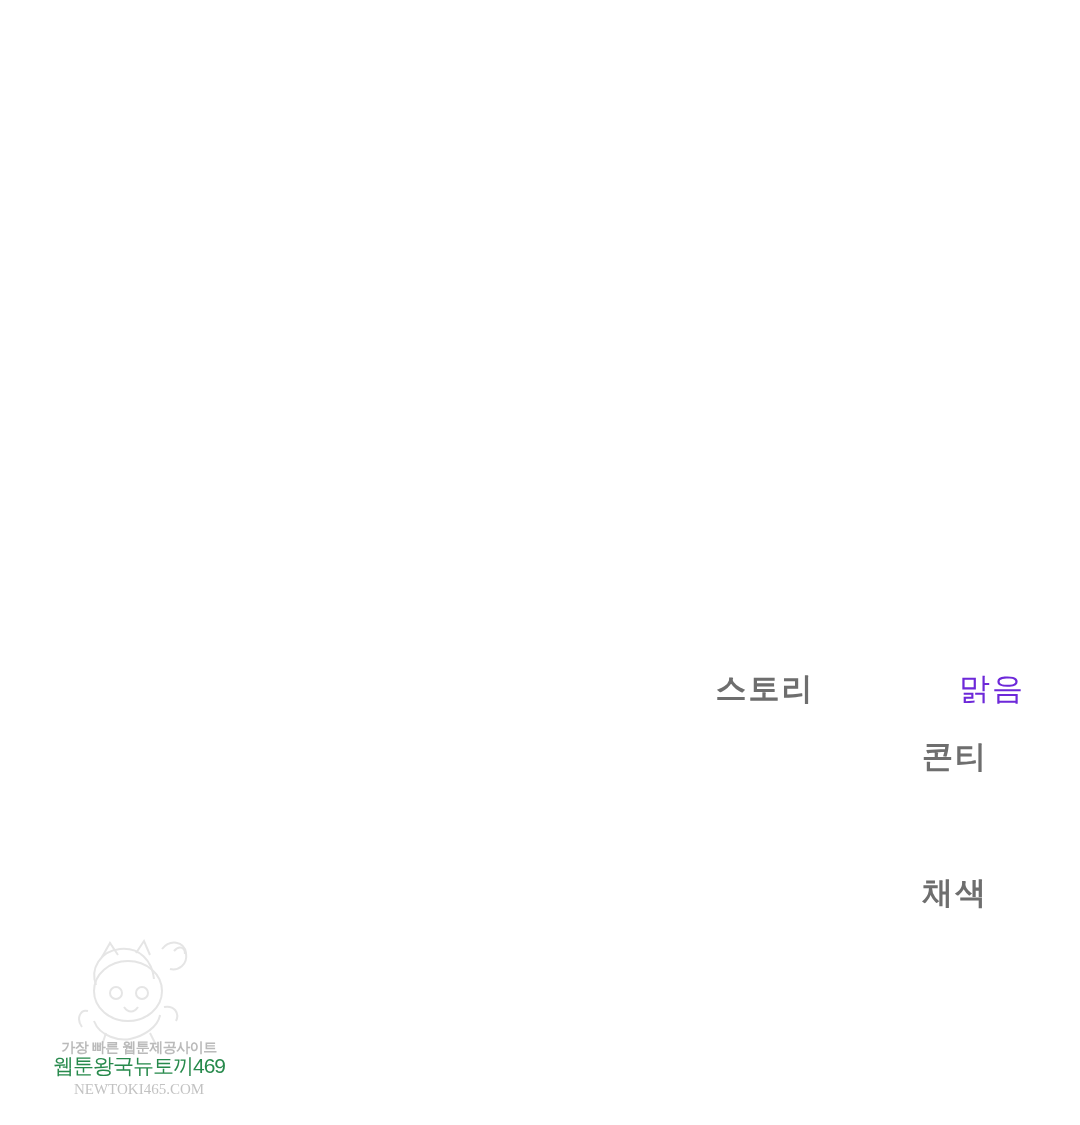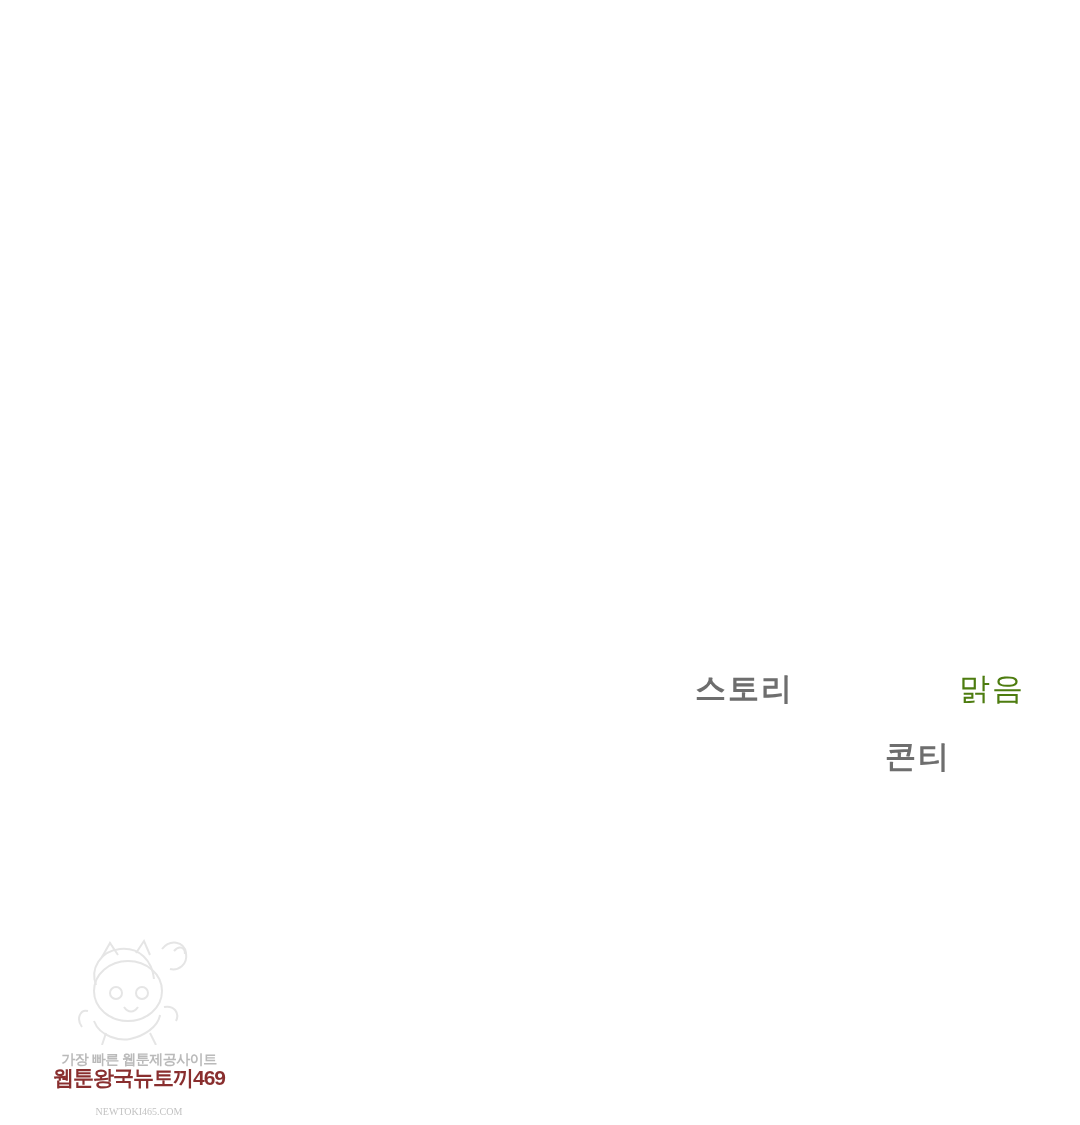--- a/index.html
+++ b/index.html
@@ -35,28 +35,28 @@
     display: flex;
     align-items: baseline;
     justify-content: flex-end;
     height: 68px;
   }
   .credit-role {
     font-size: 31px;
     font-weight: bold;
     color: #6e6e6e;
     letter-spacing: 2px;
-    text-align: left;
+    text-align: center;
     width: 140px;
     white-space: nowrap;
   }
   .credit-name {
     font-size: 31px;
     font-weight: normal;
-    color: #4d7c0f;
+    color: #6d28d9;
     letter-spacing: 2px;
     text-align: right;
     width: 150px;
     white-space: nowrap;
     margin-left: 40px;
   }
 
   
   .watermark {
     position: absolute;
@@ -70,48 +70,48 @@
     position: absolute;
     left: 22px;
     top: 0px;
     width: 145px;
     height: 110px;
     opacity: 0.28;
   }
   .wm-text {
     position: absolute;
     left: 0px;
-    top: 117px;
+    top: 105px;
     width: 190px;
     text-align: center;
     line-height: 1.02;
     color: #b9b9b9;
   }
   .wm-line1 {
     font-size: 14px;
     font-weight: bold;
     letter-spacing: -0.5px;
     color: #b5b5b5;
     display: block;
   }
   .wm-line2 {
     font-size: 21px;
-    font-weight: bold;
+    font-weight: normal;
     letter-spacing: -1px;
-    color: #7f1d1d;
+    color: #15803d;
     display: block;
     margin-top: 1px;
   }
   .wm-line3 {
-    font-size: 10px;
+    font-size: 15px;
     font-weight: normal;
     letter-spacing: 0px;
     color: #bdbdbd;
     display: block;
-    margin-top: 18px;
+    margin-top: 5px;
     font-family: "Liberation Serif", serif;
   }
 </style>
 </head>
 <body>
 
 <div class="page">
 
   <div class="credits">
 
@@ -121,20 +121,21 @@
     </div>
 
     <div class="credit-row">
       <span class="credit-role">콘티</span>
     </div>
 
     <div class="credit-row">
     </div>
 
     <div class="credit-row">
+      <span class="credit-role">채색</span>
     </div>
 
 
     <div class="credit-row">
     </div>
 
   </div>
 
   <div class="watermark">
     <div class="wm-mascot">

